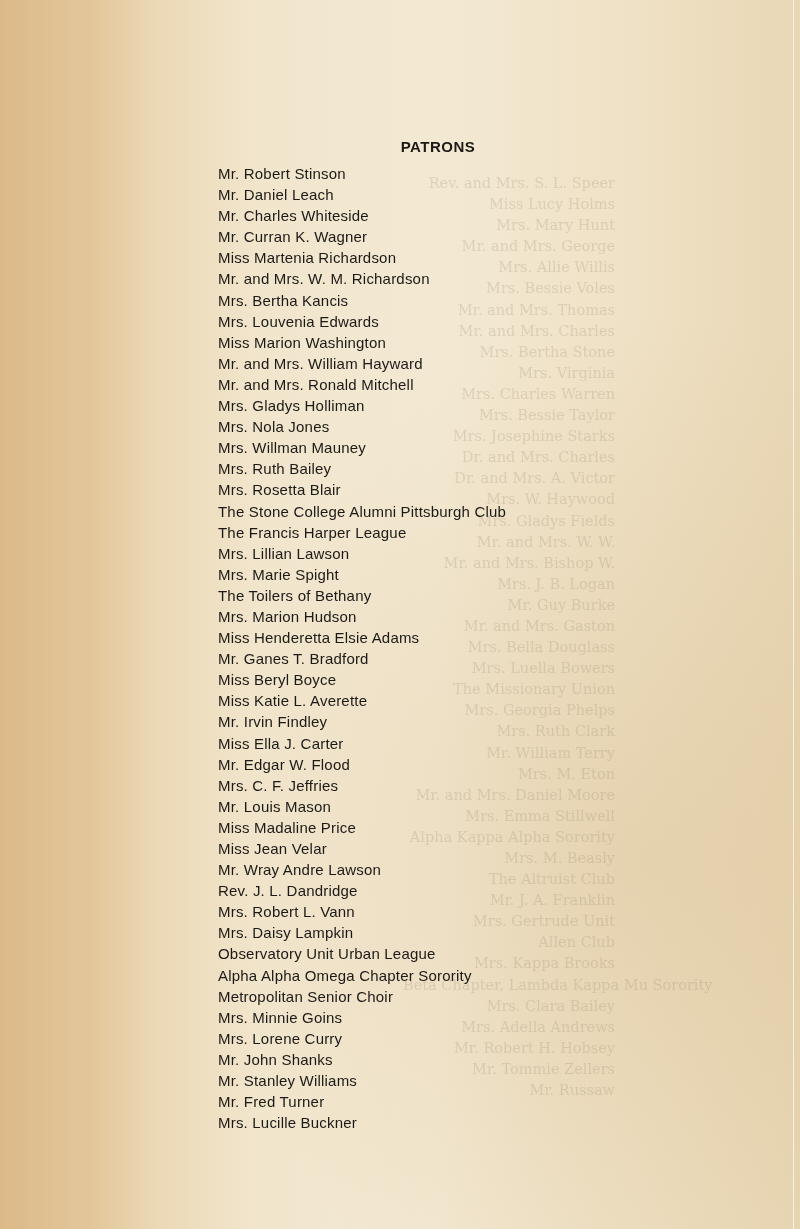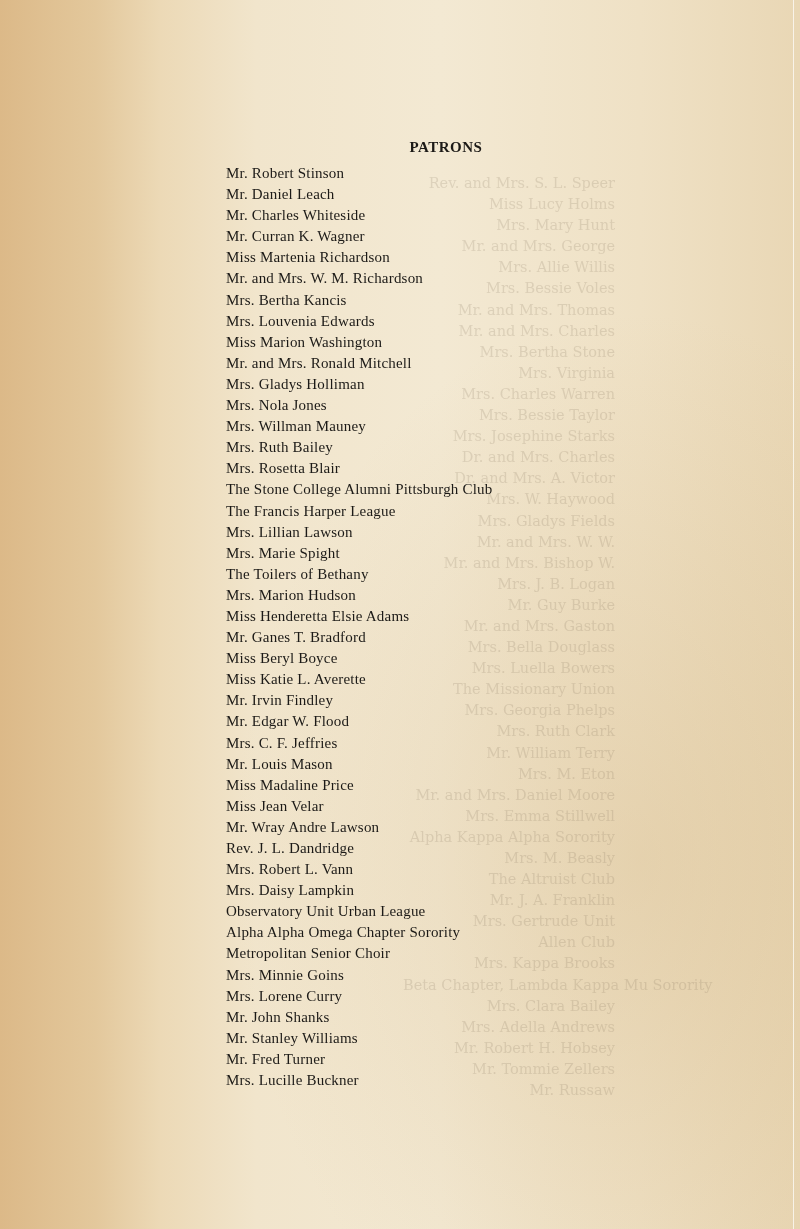--- a/index.html
+++ b/index.html
@@ -19,21 +19,21 @@
     }
     .ghost {
       position: absolute; left: 395px; top: 173px; width: 220px;
       font-family: "DejaVu Serif", serif; font-size: 14.5px; line-height: 21.1px;
       color: rgba(120,105,85,0.18); text-align: right; white-space: nowrap;
       pointer-events: none;
     }
     .ghost div { padding-right: 0; margin-left: 8px; }
     .content {
       position: absolute; left: 218px; top: 136px;
-      font-family: Liberation Serif, serif; color: #1c1a17; margin-left: 8px;
+      font-family: Liberation Sans, sans-serif; color: #1c1a17;
     }
     .title {
       width: 440px; text-align: center; font-weight: bold; font-size: 15px;
       letter-spacing: 0.5px; margin: 0 0 5px 0; height: 22px; line-height: 22px;
       padding-left: 0;
     }
     .patrons { list-style: none; margin: 0; padding: 0; }
     .patrons li {
       font-size: 15px; line-height: 21.1px; height: 21.1px; white-space: nowrap;
       letter-spacing: 0.2px;
@@ -95,37 +95,39 @@
     <ul class="patrons">
       <li>Mr. Robert Stinson</li>
       <li>Mr. Daniel Leach</li>
       <li>Mr. Charles Whiteside</li>
       <li>Mr. Curran K. Wagner</li>
       <li>Miss Martenia Richardson</li>
       <li>Mr. and Mrs. W. M. Richardson</li>
       <li>Mrs. Bertha Kancis</li>
       <li>Mrs. Louvenia Edwards</li>
       <li>Miss Marion Washington</li>
+      <li>Mr. and Mrs. William Hayward</li>
       <li>Mr. and Mrs. Ronald Mitchell</li>
       <li>Mrs. Gladys Holliman</li>
       <li>Mrs. Nola Jones</li>
       <li>Mrs. Willman Mauney</li>
       <li>Mrs. Ruth Bailey</li>
       <li>Mrs. Rosetta Blair</li>
       <li>The Stone College Alumni Pittsburgh Club</li>
       <li>The Francis Harper League</li>
       <li>Mrs. Lillian Lawson</li>
       <li>Mrs. Marie Spight</li>
       <li>The Toilers of Bethany</li>
       <li>Mrs. Marion Hudson</li>
       <li>Miss Henderetta Elsie Adams</li>
       <li>Mr. Ganes T. Bradford</li>
       <li>Miss Beryl Boyce</li>
       <li>Miss Katie L. Averette</li>
       <li>Mr. Irvin Findley</li>
+      <li>Miss Ella J. Carter</li>
       <li>Mr. Edgar W. Flood</li>
       <li>Mrs. C. F. Jeffries</li>
       <li>Mr. Louis Mason</li>
       <li>Miss Madaline Price</li>
       <li>Miss Jean Velar</li>
       <li>Mr. Wray Andre Lawson</li>
       <li>Rev. J. L. Dandridge</li>
       <li>Mrs. Robert L. Vann</li>
       <li>Mrs. Daisy Lampkin</li>
       <li>Observatory Unit Urban League</li>

